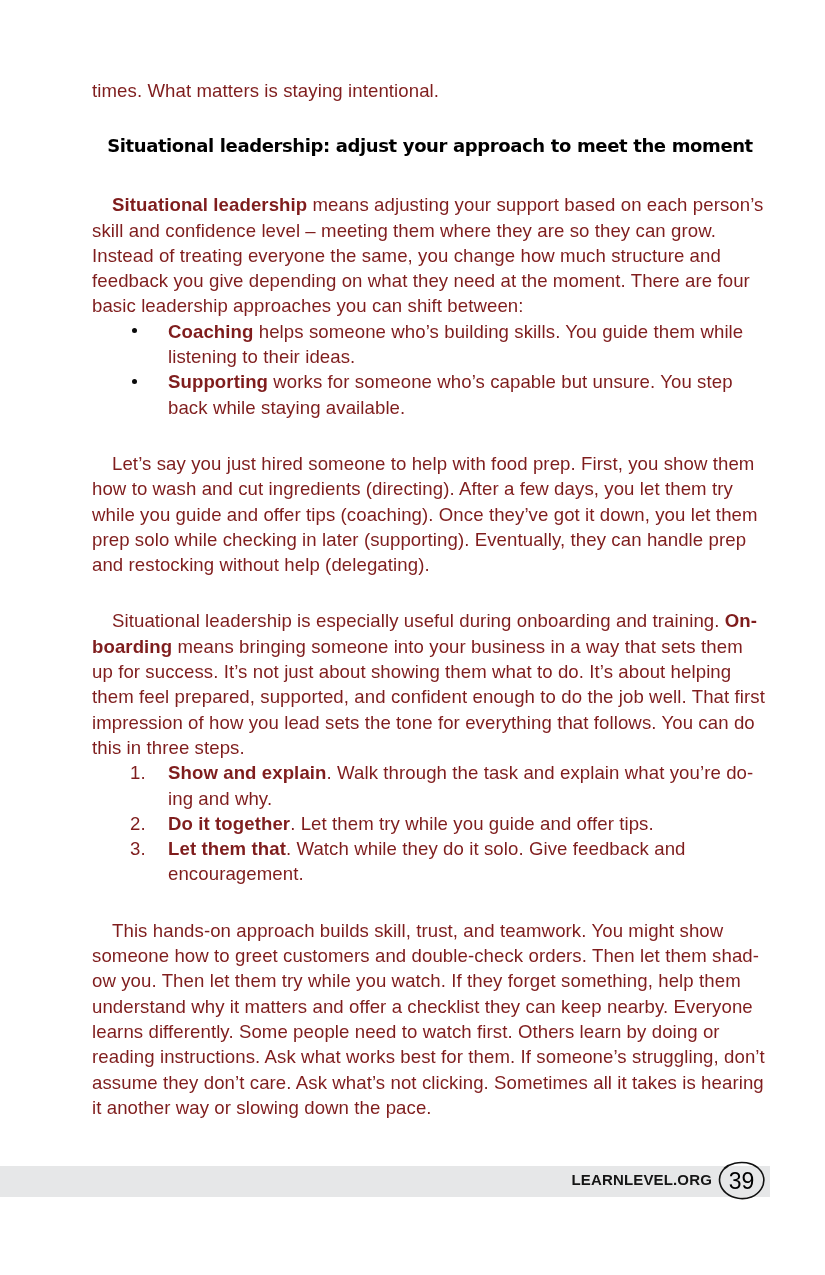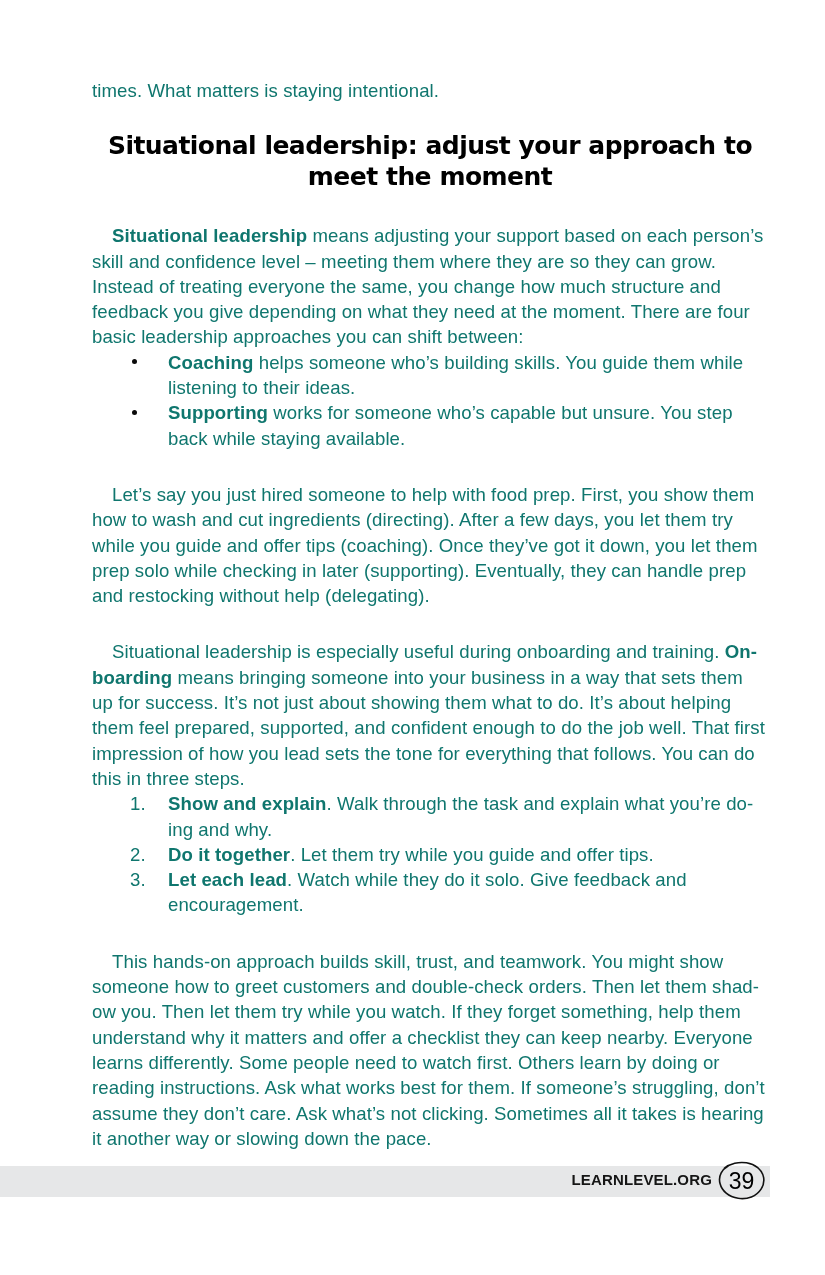--- a/index.html
+++ b/index.html
@@ -30,21 +30,21 @@
     width: 676px;
   }
 
   p.body-text,
   li {
     font-size: 18.6px;
     line-height: 25.3px;
     letter-spacing: 0.005em;
     margin: 0;
     text-align: left;
-    color: #0f766e;
+    color: #7f1d1d;
   }
 
   p.body-text {
     margin-bottom: 0;
   }
 
   p.continued {
     text-indent: 0;
   }
 
@@ -53,21 +53,21 @@
     margin-top: 31px;
   }
 
   b, strong, .bold {
     font-weight: 700;
   }
 
   
   h1.section-title {
     font-family: "DejaVu Sans", sans-serif;
-    font-size: 25px;
+    font-size: 18px;
     line-height: 31px;
     font-weight: 700;
     letter-spacing: -0.022em;
     text-align: center;
     margin: 27px 0 22px 0;
     padding: 0 4px;
     color: #000000;
     word-spacing: 0.01em;
   }
 
@@ -198,21 +198,21 @@
       <li><span class="marker"></span><span class="bold">Supporting</span><span> works for someone who’s capable but unsure. You step back while staying available.</span></li>
     </ul>
 
     <p class="body-text indented">Let’s say you just hired someone to help with food prep. First, you show them how to wash and cut ingredients (directing). After a few days, you let them try while you guide and offer tips (coaching). Once they’ve got it down, you let them prep solo while checking in later (supporting). Eventually, they can handle prep and restocking without help (delegating).</p>
 
     <p class="body-text indented"><span>Situational leadership is especially useful during onboarding and training. </span><span class="bold">On-boarding</span><span> means bringing someone into your business in a way that sets them up for success. It’s not just about showing them what to do. It’s about helping them feel prepared, supported, and confident enough to do the job well. That first impression of how you lead sets the tone for everything that follows. You can do this in three steps.</span></p>
 
     <ol class="number-list">
       <li><span class="marker">1.</span><span class="bold">Show and explain</span><span>. Walk through the task and explain what you’re do-ing and why.</span></li>
       <li><span class="marker">2.</span><span class="bold">Do it together</span><span>. Let them try while you guide and offer tips.</span></li>
-      <li><span class="marker">3.</span><span class="bold">Let each lead</span><span>. Watch while they do it solo. Give feedback and encouragement.</span></li>
+      <li><span class="marker">3.</span><span class="bold">Let them that</span><span>. Watch while they do it solo. Give feedback and encouragement.</span></li>
     </ol>
 
     <p class="body-text indented">This hands-on approach builds skill, trust, and teamwork. You might show someone how to greet customers and double-check orders. Then let them shad-ow you. Then let them try while you watch. If they forget something, help them understand why it matters and offer a checklist they can keep nearby. Everyone learns differently. Some people need to watch first. Others learn by doing or reading instructions. Ask what works best for them. If someone’s struggling, don’t assume they don’t care. Ask what’s not clicking. Sometimes all it takes is hearing it another way or slowing down the pace.</p>
 
   </div>
 
   <div class="footer-band" style="background: rgb(230, 231, 232);"></div>
 
   <div class="footer-inner">
     <div class="site-label">LEARNLEVEL.ORG</div>

